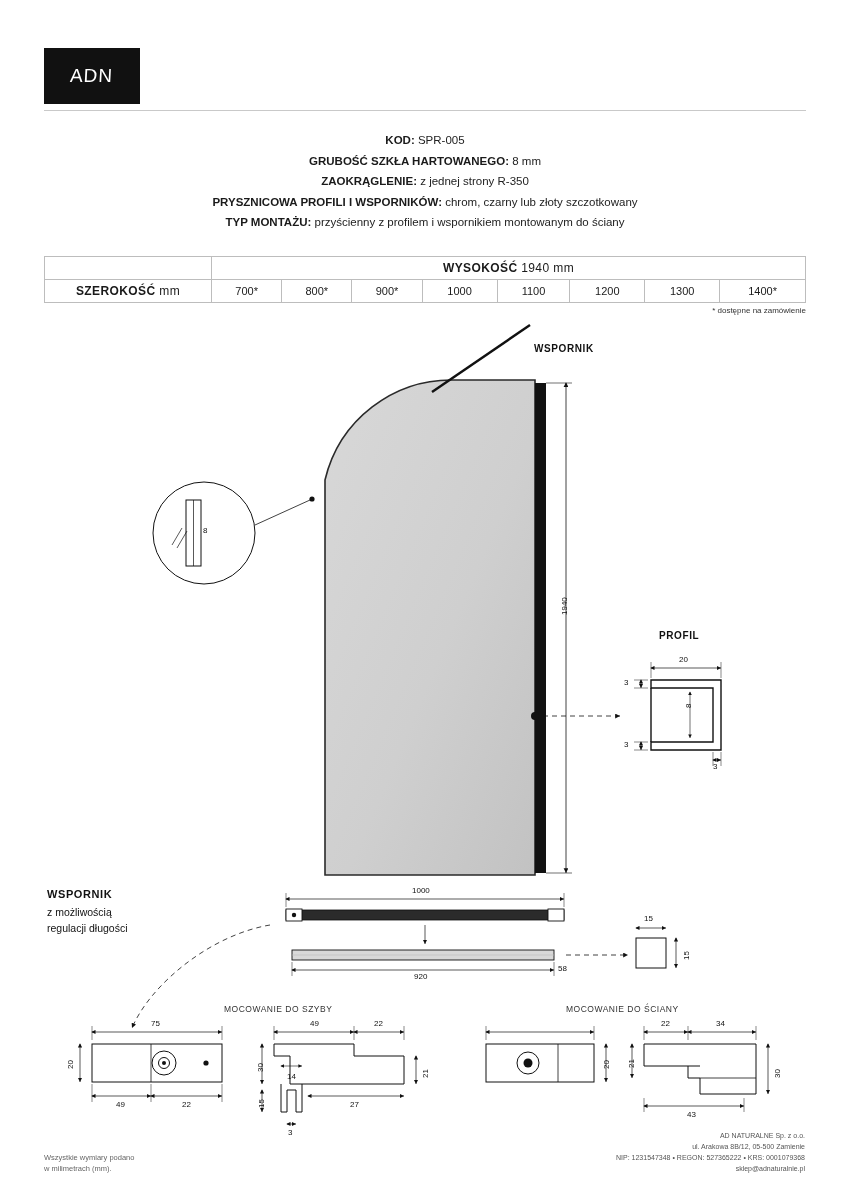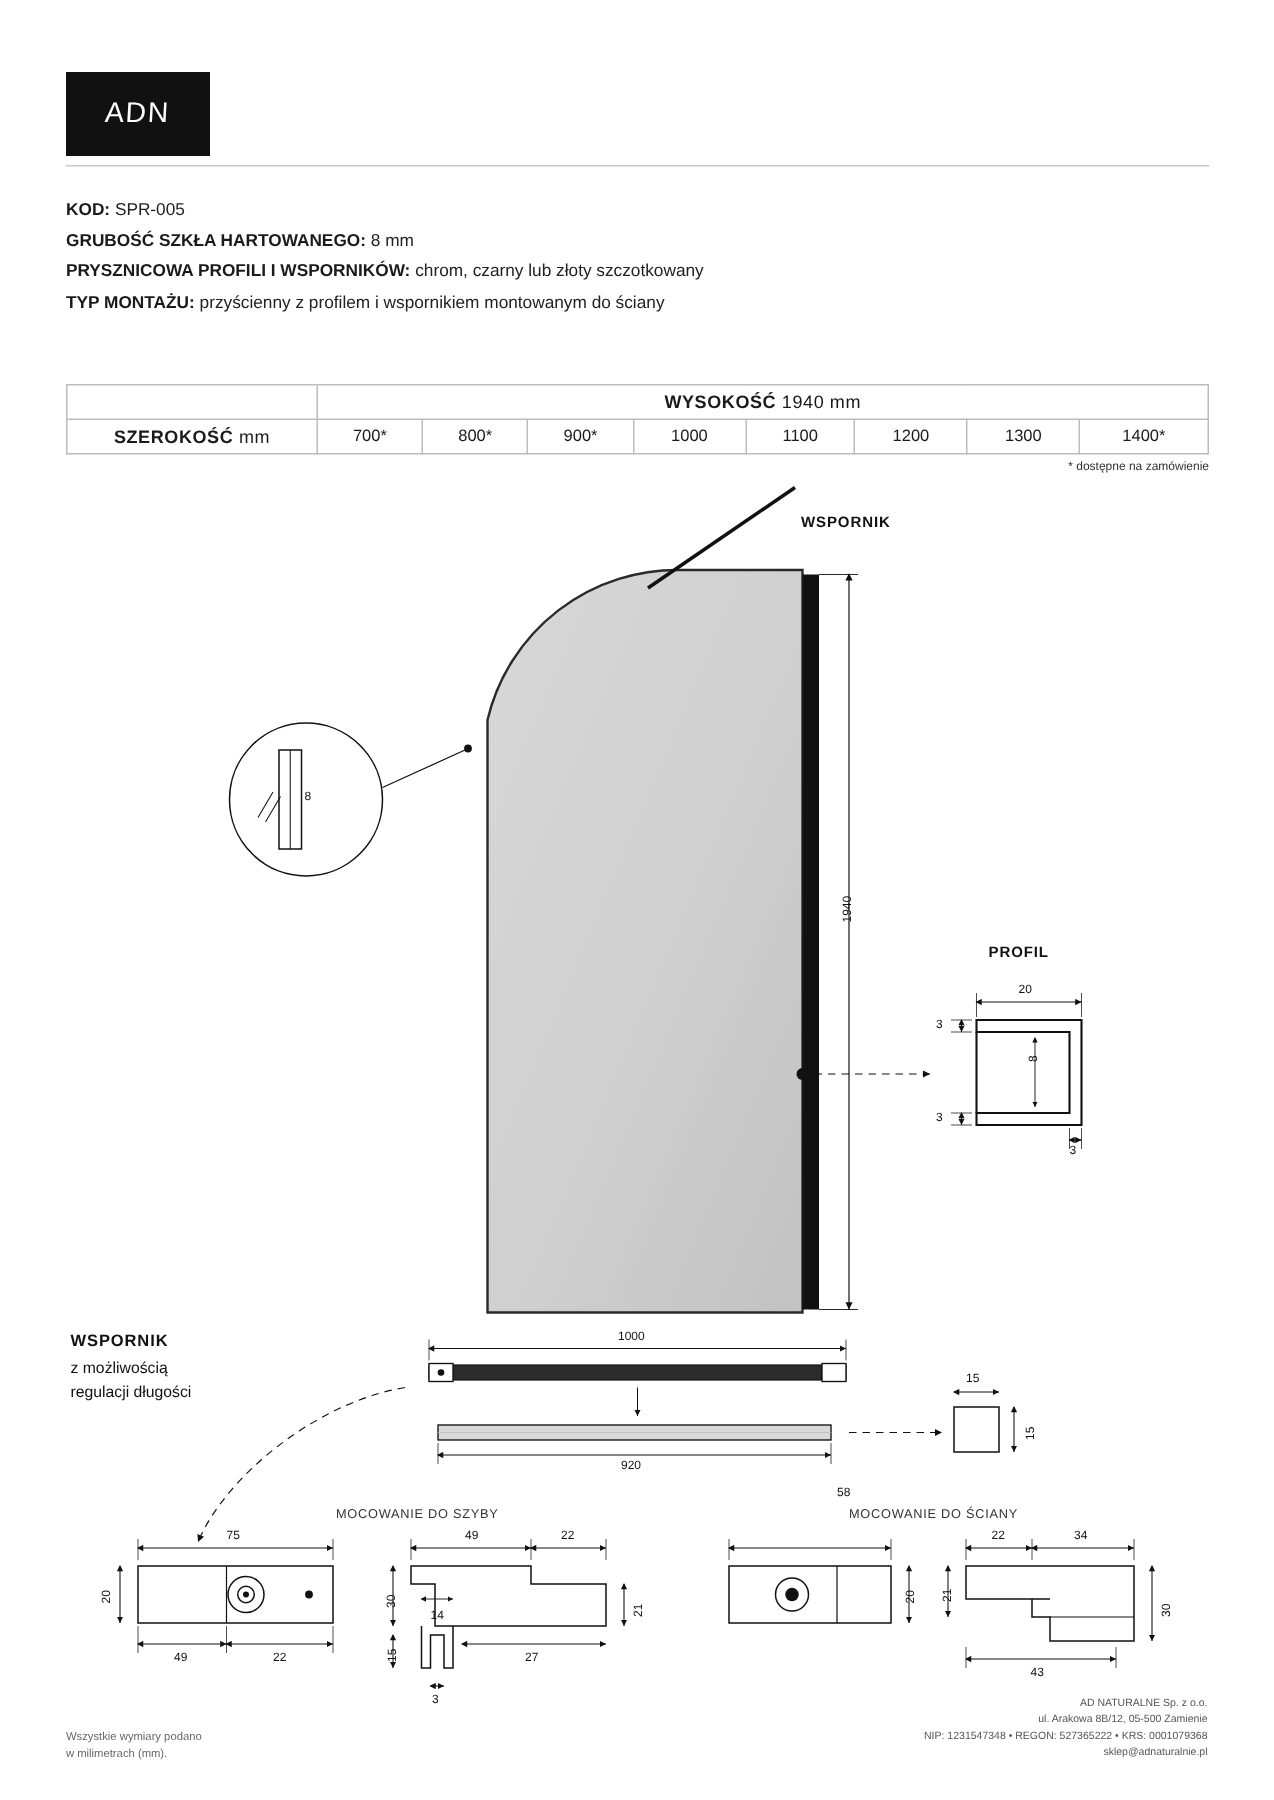--- a/index.html
+++ b/index.html
@@ -78,21 +78,21 @@
 
   
   .specs {
     position: absolute;
     left: 44px;
     top: 130px;
     width: 762px;
     font-size: 11.5px;
     line-height: 20.5px;
   }
-  .spec-row { white-space: nowrap; }
+  .spec-row { white-space: nowrap; text-align: center; }
   .spec-label { font-weight: bold; }
   .spec-value { font-weight: normal; color: #222; }
 
   
   .table-wrap {
     position: absolute;
     left: 44px;
     top: 256px;
     width: 762px;
     border-radius: 12px;
@@ -178,20 +178,24 @@
   </div>
 
   <div class="specs">
     <div class="spec-row">
       <span class="spec-label">KOD:</span>
       <span class="spec-value">SPR-005</span>
     </div>
     <div class="spec-row">
       <span class="spec-label">GRUBOŚĆ SZKŁA HARTOWANEGO:</span>
       <span class="spec-value">8 mm</span>
+    </div>
+    <div class="spec-row">
+      <span class="spec-label">ZAOKRĄGLENIE:</span>
+      <span class="spec-value">z jednej strony R-350</span>
     </div>
     <div class="spec-row">
       <span class="spec-label">PRYSZNICOWA PROFILI I WSPORNIKÓW:</span>
       <span class="spec-value">chrom, czarny lub złoty szczotkowany</span>
     </div>
     <div class="spec-row">
       <span class="spec-label">TYP MONTAŻU:</span>
       <span class="spec-value">przyścienny z profilem i wspornikiem montowanym do ściany</span>
     </div>
   </div>
@@ -432,21 +436,21 @@
 
   <div class="lbl small" style="left:310px; top:1019px;">49</div>
   <div class="lbl small" style="left:374px; top:1019px;">22</div>
   <div class="lbl small" style="left:256px; top:1072px; transform:rotate(-90deg); transform-origin:left top;">30</div>
   <div class="lbl small" style="left:421px; top:1078px; transform:rotate(-90deg); transform-origin:left top;">21</div>
   <div class="lbl small" style="left:287px; top:1072px;">14</div>
   <div class="lbl small" style="left:350px; top:1100px;">27</div>
   <div class="lbl small" style="left:257px; top:1108px; transform:rotate(-90deg); transform-origin:left top;">15</div>
   <div class="lbl small" style="left:288px; top:1128px;">3</div>
 
-  <div class="lbl small" style="left:534px; top:990px;padding-left:24px;">58</div>
+  <div class="lbl small" style="left:534px; top:964px;padding-left:24px;">58</div>
   <div class="lbl small" style="left:602px; top:1069px; transform:rotate(-90deg); transform-origin:left top;">20</div>
 
   <div class="lbl small" style="left:661px; top:1019px;">22</div>
   <div class="lbl small" style="left:716px; top:1019px;">34</div>
   <div class="lbl small" style="left:627px; top:1068px; transform:rotate(-90deg); transform-origin:left top;">21</div>
   <div class="lbl small" style="left:773px; top:1078px; transform:rotate(-90deg); transform-origin:left top;">30</div>
   <div class="lbl small" style="left:687px; top:1110px;">43</div>
 
   <div class="footer-left">
     <div>Wszystkie wymiary podano</div>

